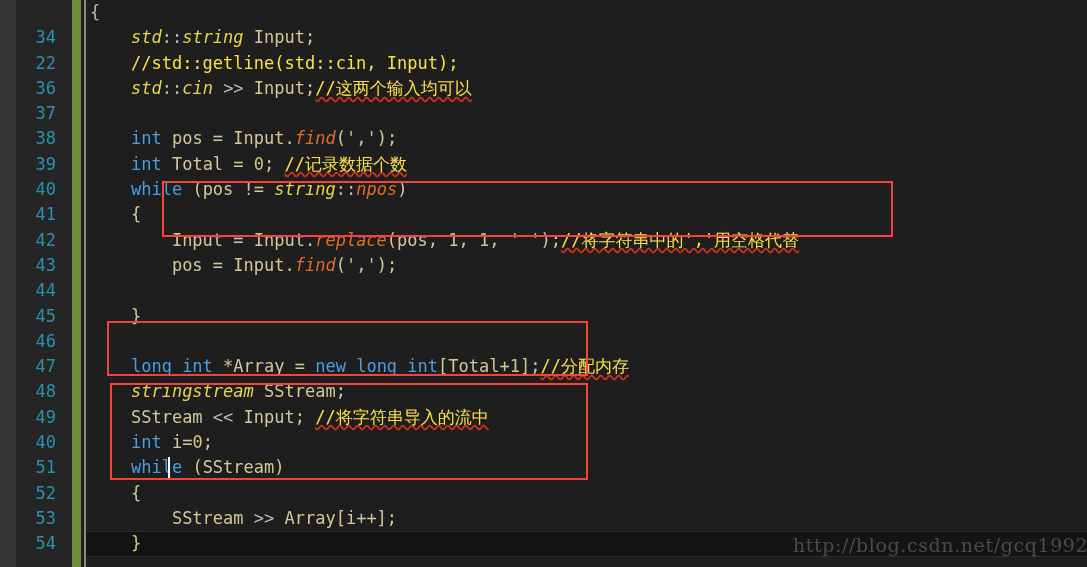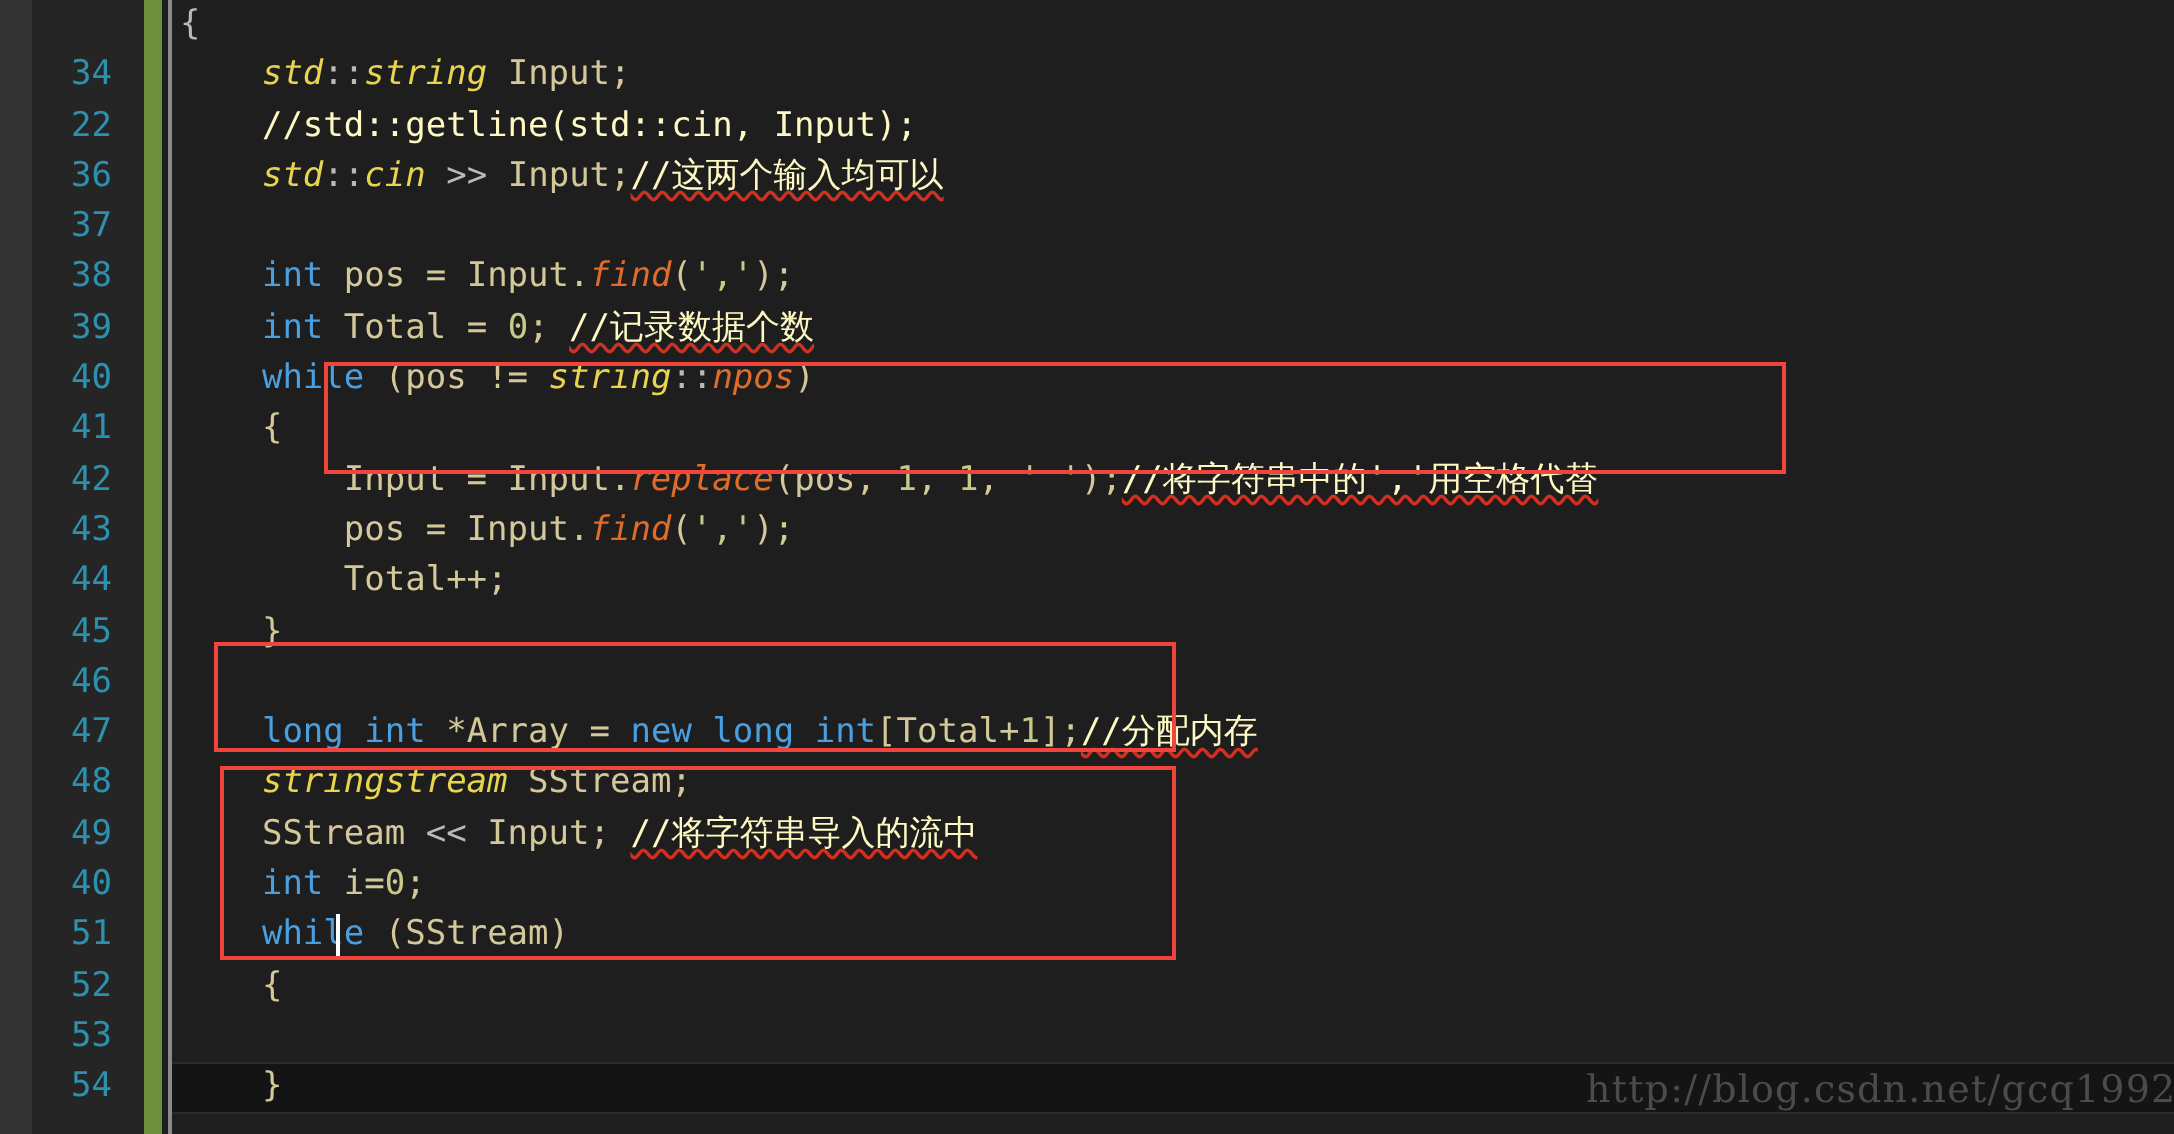--- a/index.html
+++ b/index.html
@@ -85,21 +85,21 @@
     left: 90px;
     top: 0;
     color: #d4c89a;
     white-space: pre;
   }
 
   
   .t-kw      { color: #4a9fe0; }            
   .t-type    { color: #e8d44d; font-style: italic; }  
   .t-fn      { color: #e06c2a; font-style: italic; }            
-  .t-cmt     { color: #fef9c3; }
+  .t-cmt     { color: #fde047; }
   .t-str     { color: #c8c88a; }
   .t-plain   { color: #d4c89a; }
   .t-punc    { color: #b9b9b9; }
   .t-num     { color: #c8c88a; }
 
   
   .squig {
     text-decoration: underline wavy #d03020;
     text-decoration-skip-ink: none;
     text-underline-offset: 2px;
@@ -193,21 +193,20 @@
       <span class="code">        <span class="t-plain">Input = Input.</span><span class="t-fn">replace</span><span class="t-plain">(pos, </span><span class="t-num">1</span><span class="t-plain">, </span><span class="t-num">1</span><span class="t-plain">, </span><span class="t-str">' '</span><span class="t-plain">);</span><span class="t-cmt squig">//将字符串中的','用空格代替</span></span>
     </div>
 
     <div class="row">
       <span class="lineno">44</span>
       <span class="code">        <span class="t-plain">pos = Input.</span><span class="t-fn">find</span><span class="t-plain">(</span><span class="t-str">','</span><span class="t-plain">);</span></span>
     </div>
 
     <div class="row">
       <span class="lineno">45</span>
-      <span class="code">        <span class="t-plain">Total++;</span></span>
     </div>
 
     <div class="row">
       <span class="lineno">46</span>
       <span class="code">    <span class="t-plain">}</span></span>
     </div>
 
     <div class="row">
       <span class="lineno">47</span>
       <span class="code"> </span>
@@ -238,20 +237,21 @@
       <span class="code">    <span class="t-kw">while</span> <span class="t-plain">(SStream)</span></span>
     </div>
 
     <div class="row">
       <span class="lineno">53</span>
       <span class="code">    <span class="t-plain">{</span></span>
     </div>
 
     <div class="row">
       <span class="lineno">54</span>
+      <span class="code">        <span class="t-plain">SStream </span><span class="t-punc">&gt;&gt;</span><span class="t-plain"> Array[i++];</span></span>
     </div>
 
     <div class="row current">
       <span class="row-hl"></span>
       
       <span class="code">    <span class="t-plain">}</span></span>
     </div>
 
     <div class="row">
       

